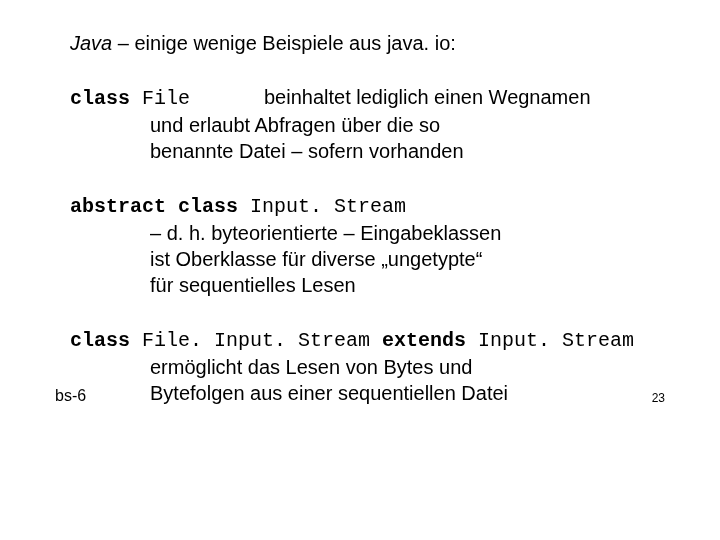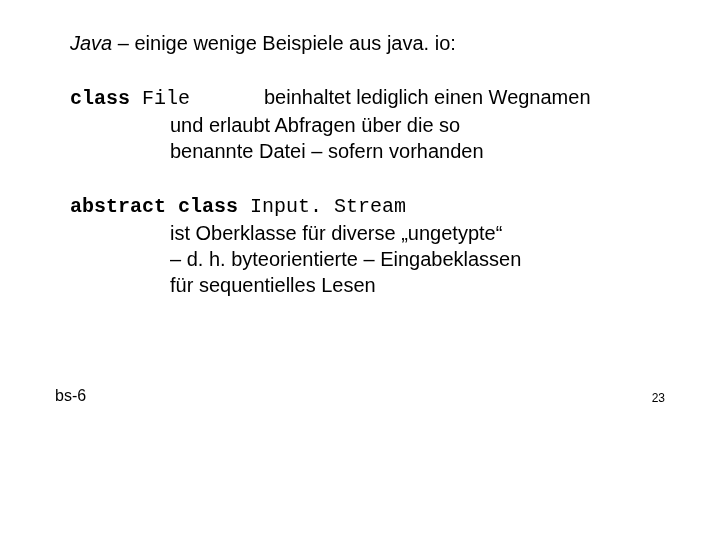--- a/index.html
+++ b/index.html
@@ -21,21 +21,21 @@
     padding: 30px 60px 0 70px;
   }
   .title {
     margin-bottom: 28px;
   }
   .title .it { font-style: italic; }
   .block {
     margin-bottom: 28px;
   }
   .indent-body {
-    margin-left: 100px;
+    margin-left: 80px;
   }
   .kw { font-family: "Courier New", Courier, monospace; font-weight: bold; margin-top: 32px; }
   .mono { font-family: "Courier New", Courier, monospace; text-align: center; }
   .footer-left {
     position: absolute;
     left: 55px;
     bottom: 25px;
     font-size: 16px;
   }
   .footer-right {
@@ -67,22 +67,27 @@
     <div class="hang">
       <div class="lead"><span class="kw">class </span><span class="mono">File</span></div>
       <div class="rest">beinhaltet lediglich einen Wegnamen</div>
     </div>
     <div class="indent-body">und erlaubt Abfragen über die so</div>
     <div class="indent-body">benannte Datei – sofern vorhanden</div>
   </div>
 
   <div class="block">
     <div><span class="kw">abstract class </span><span class="mono">Input. Stream</span></div>
+    <div class="indent-body">–  d. h. byteorientierte – Eingabeklassen</div>
     <div class="indent-body">ist Oberklasse für diverse „ungetypte“</div>
-    <div class="indent-body">–  d. h. byteorientierte – Eingabeklassen</div>
     <div class="indent-body">für sequentielles Lesen</div>
   </div>
 
+  <div class="block">
+    <div><span class="kw">class </span><span class="mono">File. Input. Stream</span><span class="kw"> extends </span><span class="mono">Input. Stream</span></div>
+    <div class="indent-body">ermöglicht das Lesen von Bytes und</div>
+    <div class="indent-body">Bytefolgen aus einer sequentiellen Datei</div>
+  </div>
 
   <div class="footer-left">bs-6</div>
   <div class="footer-right">23</div>
 
 </div>
 
 </body></html>

